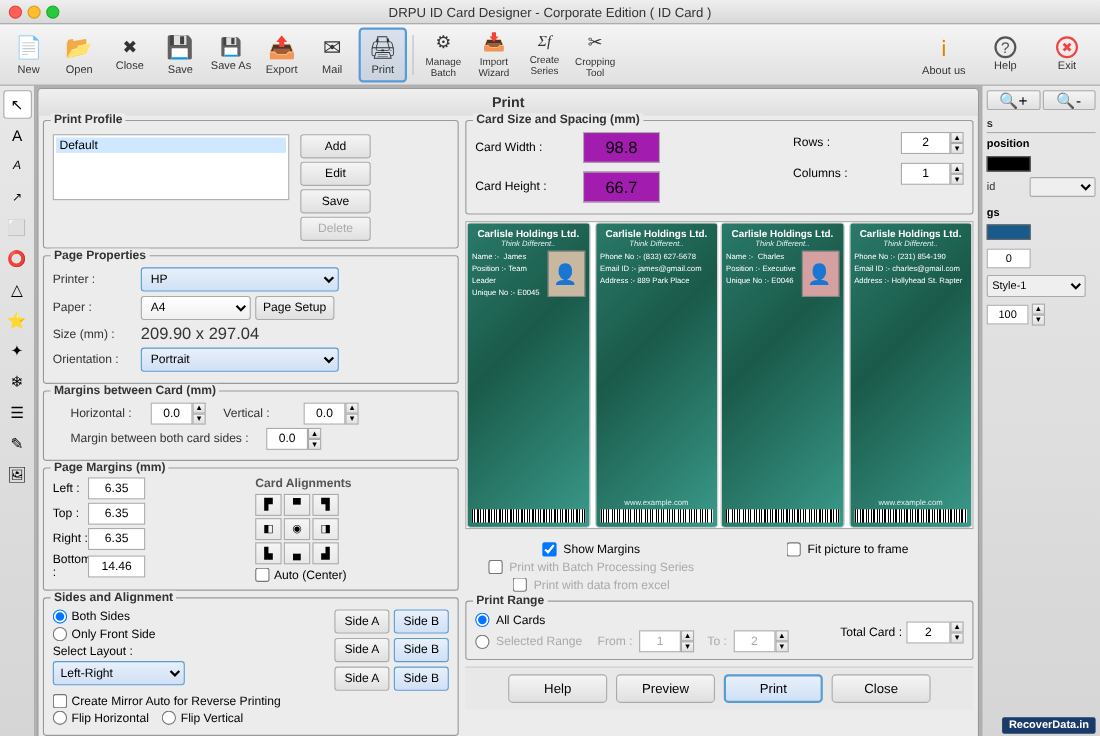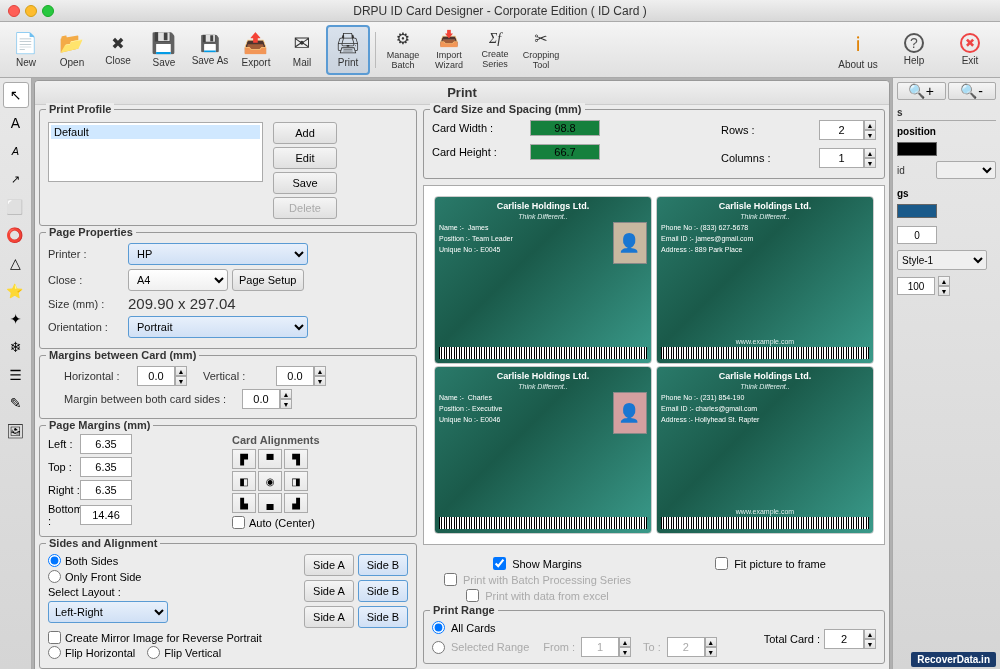--- a/index.html
+++ b/index.html
@@ -90,24 +90,24 @@
     .side-btn-a { width: 50px; height: 22px; background: linear-gradient(to bottom, #f5f5f5, #e0e0e0); border: 1px solid #aaa; border-radius: 3px; font-size: 11px; cursor: pointer; }
     .side-btn-b { width: 50px; height: 22px; background: linear-gradient(to bottom, #e8f0fb, #d0e0f5); border: 1px solid #5a9bd4; border-radius: 3px; font-size: 11px; cursor: pointer; }
 
     .mirror-row { display: flex; align-items: center; gap: 4px; margin-top: 3px; font-size: 11px; }
     .flip-row { display: flex; gap: 12px; margin-top: 2px; font-size: 11px; }
 
     
     .right-panel { flex: 1; display: flex; flex-direction: column; gap: 4px; }
     .cs-row { display: flex; align-items: center; gap: 8px; margin-bottom: 4px; }
     .cs-label { width: 90px; font-size: 11px; }
-    .cs-input { width: 70px; height: 16px; border: 1px solid #aaa; background: #15803d; font-size: 11px; text-align: center; }
-
-    
-    .card-preview { border: 1px solid #aaa; background: #fff; margin: 0 0 4px 0; height: 360px; overflow: hidden; display: flex; flex-direction: column; gap: 2px; padding: 10px; }
+    .cs-input { width: 70px; height: 28px; border: 1px solid #aaa; background: #a21caf; font-size: 15px; text-align: center; }
+
+    
+    .card-preview { border: 1px solid #aaa; background: #fff; margin: 0 0 4px 0; height: 280px; overflow: hidden; display: flex; flex-direction: row; gap: 2px; padding: 0; }
     .preview-row { display: flex; gap: 4px; flex: 1; }
     .id-card { flex: 1; border: 1px solid #ccc; border-radius: 4px; overflow: hidden; background: linear-gradient(135deg, #2a7a6a 0%, #1a5a4a 40%, #3a9a8a 100%); position: relative; display: flex; flex-direction: column; padding: 4px; }
     .card-header { text-align: center; color: #fff; font-weight: bold; font-size: 9px; line-height: 1.3; }
     .card-tagline { text-align: center; color: #e0f0ee; font-size: 7px; font-style: italic; }
     .card-body { display: flex; gap: 3px; flex: 1; margin-top: 2px; }
     .card-photo { width: 32px; height: 38px; background: #ccc; border: 1px solid #999; display: flex; align-items: center; justify-content: center; overflow: hidden; font-size: 18px; }
     .card-barcode { height: 12px; background: repeating-linear-gradient(90deg, #000 0px, #000 1px, #fff 1px, #fff 2px, #000 2px, #000 3px, #fff 3px, #fff 5px); margin-top: 2px; }
     .card-website { text-align: center; font-size: 7px; color: #e0f0ee; margin-top: 1px; }
 
     
@@ -271,21 +271,21 @@
           <div class="section-wrapper">
             <span class="section-label">Page Properties</span>
             <div class="page-props">
               <div class="prop-row">
                 <span class="prop-label">Printer :</span>
                 <select class="prop-select-blue">
                   <option>HP</option>
                 </select>
               </div>
               <div class="prop-row">
-                <span class="prop-label">Close :</span>
+                <span class="prop-label">Paper :</span>
                 <select class="prop-select" style="width:100px;">
                   <option>A4</option>
                 </select>
                 <button class="page-setup-btn">Page Setup</button>
               </div>
               <div class="prop-row">
                 <span class="prop-label">Size (mm) :</span>
                 <span class="size-text">209.90 x 297.04</span>
               </div>
               <div class="prop-row">
@@ -409,21 +409,21 @@
                     <button class="side-btn-b">Side B</button>
                   </div>
                   <div class="side-row">
                     <button class="side-btn-a">Side A</button>
                     <button class="side-btn-b">Side B</button>
                   </div>
                 </div>
               </div>
               <div class="mirror-row">
                 <input type="checkbox" class="checkbox-input" style="">
-                <span>Create Mirror Image for Reverse Portrait</span>
+                <span>Create Mirror Auto for Reverse Printing</span>
               </div>
               <div class="flip-row">
                 <div class="radio-row">
                   <input type="radio" class="radio-input" name="flip" style="">
                   <span>Flip Horizontal</span>
                 </div>
                 <div class="radio-row">
                   <input type="radio" class="radio-input" name="flip" style="">
                   <span>Flip Vertical</span>
                 </div>

